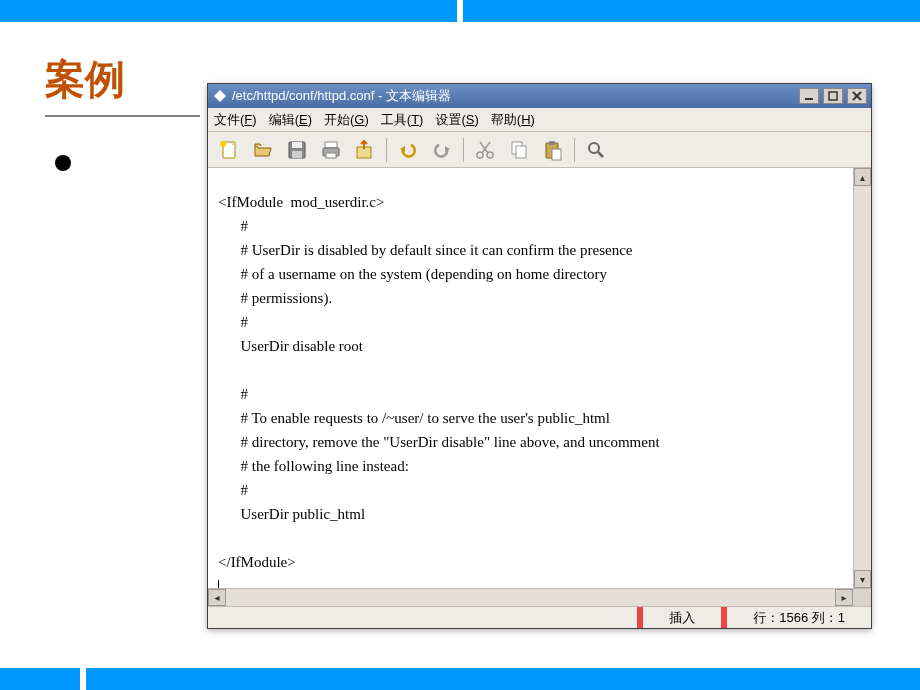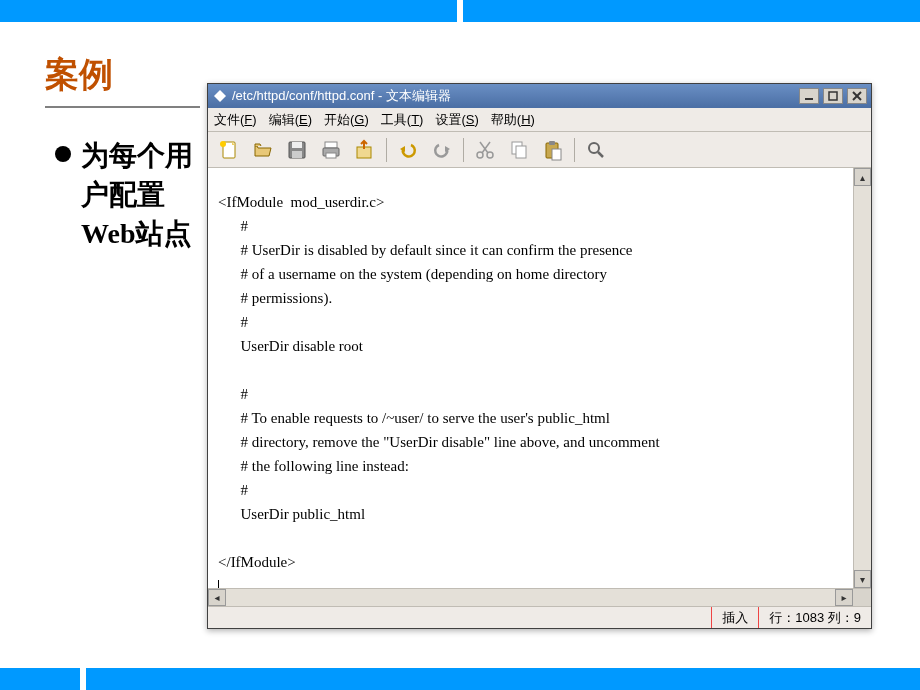--- a/index.html
+++ b/index.html
@@ -41,21 +41,21 @@
       width: 6px;
       height: 38px;
       background: #ffffff;
     }
     .slide-body {
       padding: 30px 0 0 45px;
       position: relative;
     }
     .slide-heading {
       font-family: "SimSun", serif;
-      font-size: 34px;
+      font-size: 40px;
       font-weight: bold;
       color: #c05000;
       margin-bottom: 8px;
     }
     .heading-underline {
       width: 155px;
       height: 2px;
       background: #808080;
       margin-bottom: 28px;
     }
@@ -233,40 +233,39 @@
       background: #efebe7;
       border-top: 1px solid #c0bcb4;
       display: flex;
       justify-content: flex-end;
       align-items: center;
       font-size: 13px;
       font-family: sans-serif;
       color: #000;
     }
     .status-cell {
-      padding: 0 10px;
-      border-left: 1px solid #ef4444;
+      padding: 0 26px;
+      border-left: 6px solid #ef4444;
       height: 100%;
       display: flex;
       align-items: center;
     }
   </style>
 </head>
 <body>
 
 <div class="slide-top-bar">
   <div class="slide-top-notch"></div>
 </div>
 
 <div class="slide-body">
   <div class="slide-heading">案例</div>
   <div class="heading-underline"></div>
   <div class="bullet-row">
     <div class="bullet-dot"></div>
-    <div class="bullet-text">为每个用户配置Web站点</div>
   </div>
 </div>
 
 <div class="window">
   <div class="titlebar">
     <span class="title-icon">
       <svg width="14" height="14" viewBox="0 0 14 14">
           <polygon points="7,1 13,7 7,13 1,7" fill="#fff"></polygon>
         </svg>
     </span>
@@ -402,18 +401,18 @@
   </div>
   <div class="hscroll">
     <div class="hscroll-arrow">◂</div>
     <div class="hscroll-track"></div>
     <div class="hscroll-arrow">▸</div>
     <div class="hscroll-corner"></div>
   </div>
 
   <div class="statusbar">
     <div class="status-cell">插入</div>
-    <div class="status-cell">行：1083  列：9</div>
+    <div class="status-cell">行：1566  列：1</div>
   </div>
 </div>
 
 <div class="slide-bottom-bar"></div>
 <div class="slide-bottom-notch"></div>
 
 </body></html>

